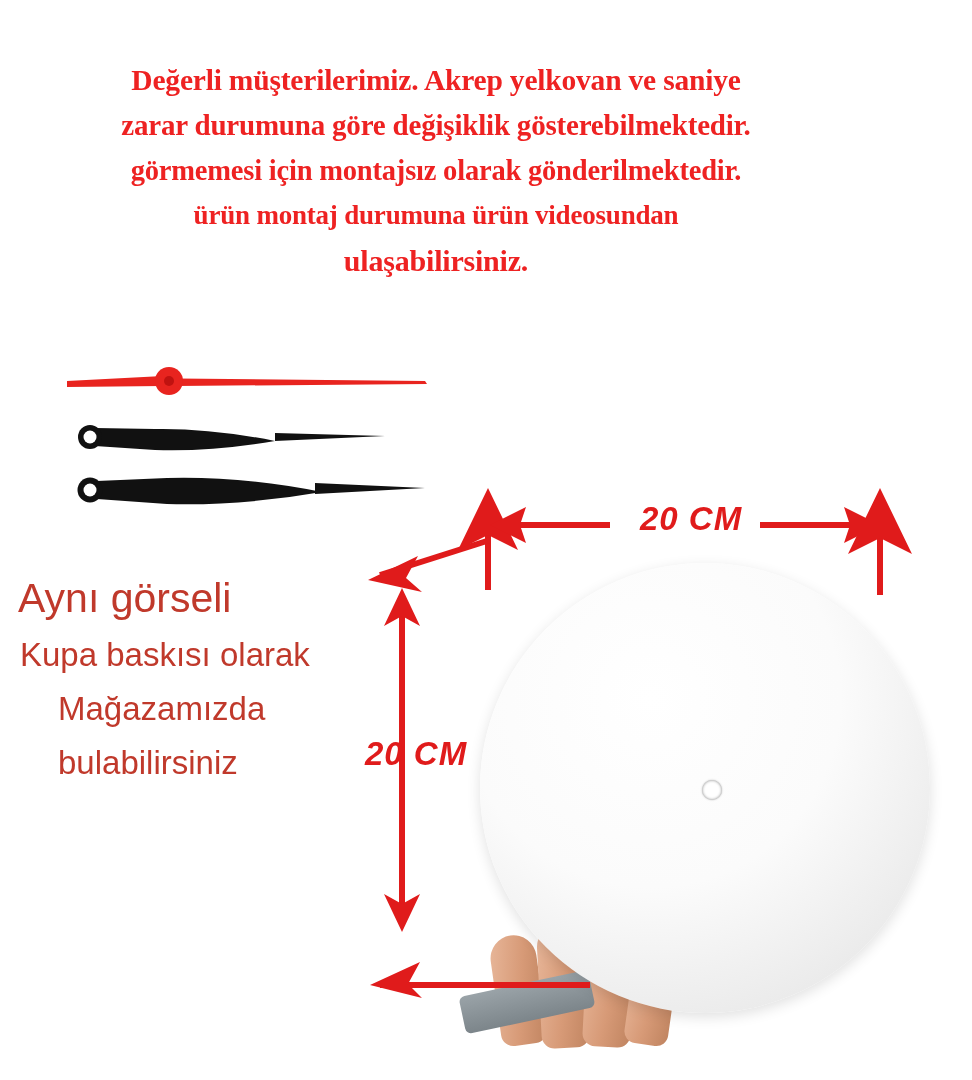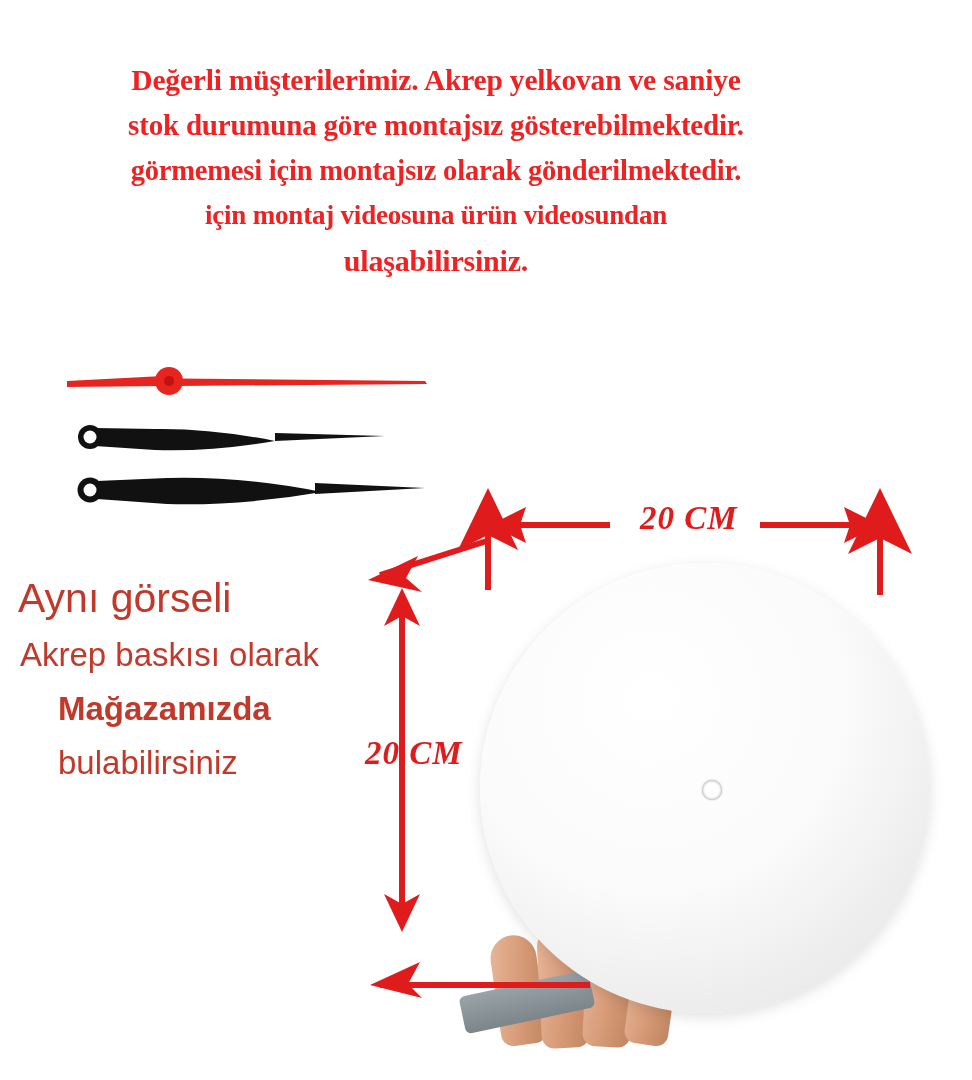--- a/index.html
+++ b/index.html
@@ -66,21 +66,21 @@
   }
   #promo .p2,
   #promo .p3,
   #promo .p4 {
     font-size: 33px;
     line-height: 54px;
     color: #c0392b;
     white-space: nowrap;
   }
   #promo .p2 { padding-left: 2px; }
-  #promo .p3 { padding-left: 40px; font-weight: bold; }
+  #promo .p3 { padding-left: 40px; }
   #promo .p4 { padding-left: 40px; }
 
   
   #photo {
     position: absolute;
     left: 455px;
     top: 545px;
     width: 517px;
     height: 535px;
   }
@@ -125,36 +125,36 @@
     position: absolute;
     left: 340px;
     top: 480px;
     width: 632px;
     height: 560px;
     pointer-events: none;
   }
   .dim-label {
     position: absolute;
     color: #e01b1b;
-    font-family: Liberation Serif, serif;
+    font-family: Liberation Sans, sans-serif;
     font-weight: bold;
     font-style: italic;
     letter-spacing: 1px;
   }
   #dim-top-label { left: 300px; top: 20px; font-size: 33px; }
   #dim-left-label { left: 25px; top: 255px; font-size: 33px; }
 </style>
 </head>
 <body>
 
 <div id="notice">
   <span class="nline l1">Değerli müşterilerimiz. Akrep yelkovan ve saniye</span>
-  <span class="nline l2">stok durumuna göre montajsız gösterebilmektedir.</span>
+  <span class="nline l2">zarar durumuna göre değişiklik gösterebilmektedir.</span>
   <span class="nline l4">görmemesi için montajsız olarak gönderilmektedir.</span>
-  <span class="nline l5">için montaj videosuna ürün videosundan</span>
+  <span class="nline l5">ürün montaj durumuna ürün videosundan</span>
   <span class="nline l6">ulaşabilirsiniz.</span>
 </div>
 
 <div id="hands">
   <svg width="420" height="160" viewBox="0 0 420 160" xmlns="http://www.w3.org/2000/svg">
 
     <g>
       <path d="M12 33 L108 28 L108 38 L12 39 Z" fill="#e8241f"></path>
       <path d="M122 30.5 L370 33 L372 36 L122 38 Z" fill="#e8241f"></path>
       <circle cx="114" cy="33" r="14" fill="#e8241f"></circle>
@@ -172,21 +172,21 @@
       <path d="M42 133 q-18 -3 -18 9 q0 12 18 9 l70 5 q75 2 155 -12 q-80 -16 -155 -14 Z" fill="#111111"></path>
       <path d="M260 135 L370 140 L260 146 Z" fill="#111111"></path>
       <circle cx="35" cy="142" r="12.5" fill="#111111"></circle>
       <circle cx="35" cy="142" r="6.5" fill="#ffffff"></circle>
     </g>
   </svg>
 </div>
 
 <div id="promo">
   <div class="p1">Aynı görseli</div>
-  <div class="p2">Akrep baskısı olarak</div>
+  <div class="p2">Kupa baskısı olarak</div>
   <div class="p3">Mağazamızda</div>
   <div class="p4">bulabilirsiniz</div>
 </div>
 
 <div id="photo">
 
   <div class="finger" style="left:40px; top:390px; width:46px; height:110px; transform:rotate(-8deg);"></div>
   <div class="finger" style="left:84px; top:378px; width:48px; height:125px; transform:rotate(-3deg);"></div>
   <div class="finger" style="left:130px; top:382px; width:48px; height:120px; transform:rotate(3deg);"></div>
   <div class="finger" style="left:175px; top:395px; width:44px; height:105px; transform:rotate(8deg);"></div>

